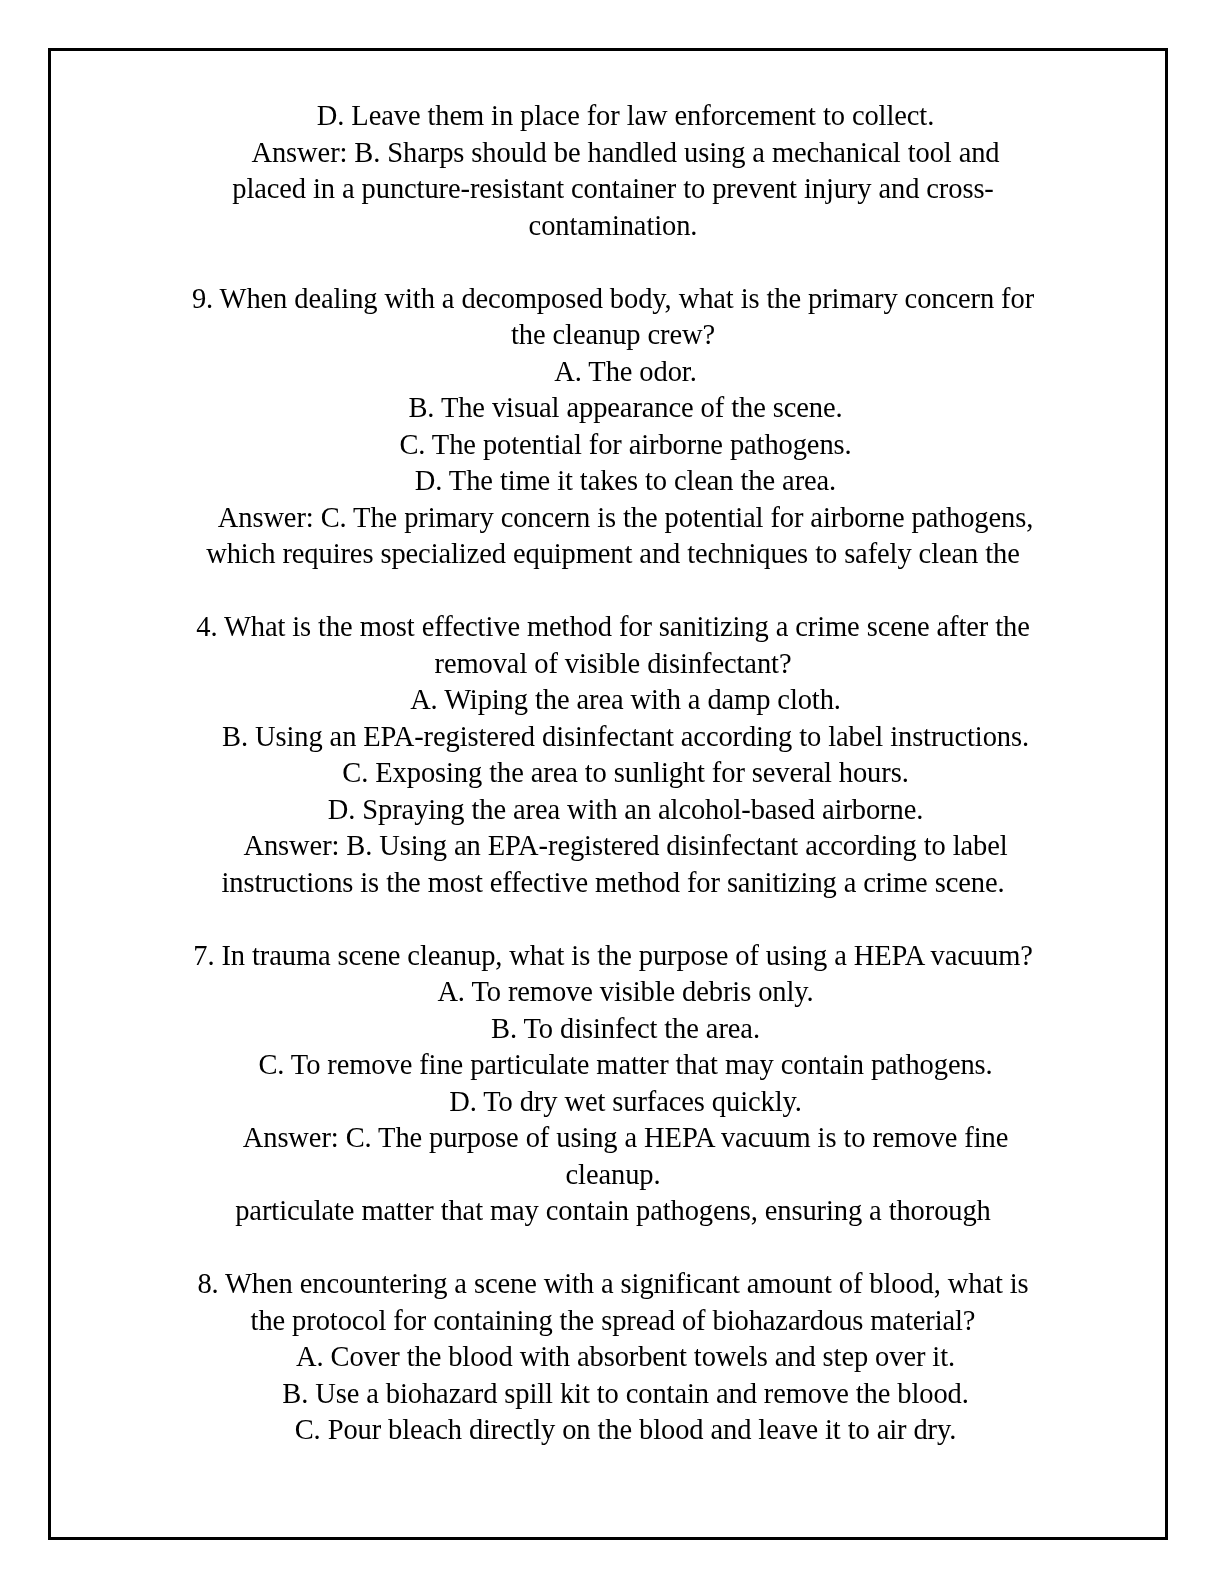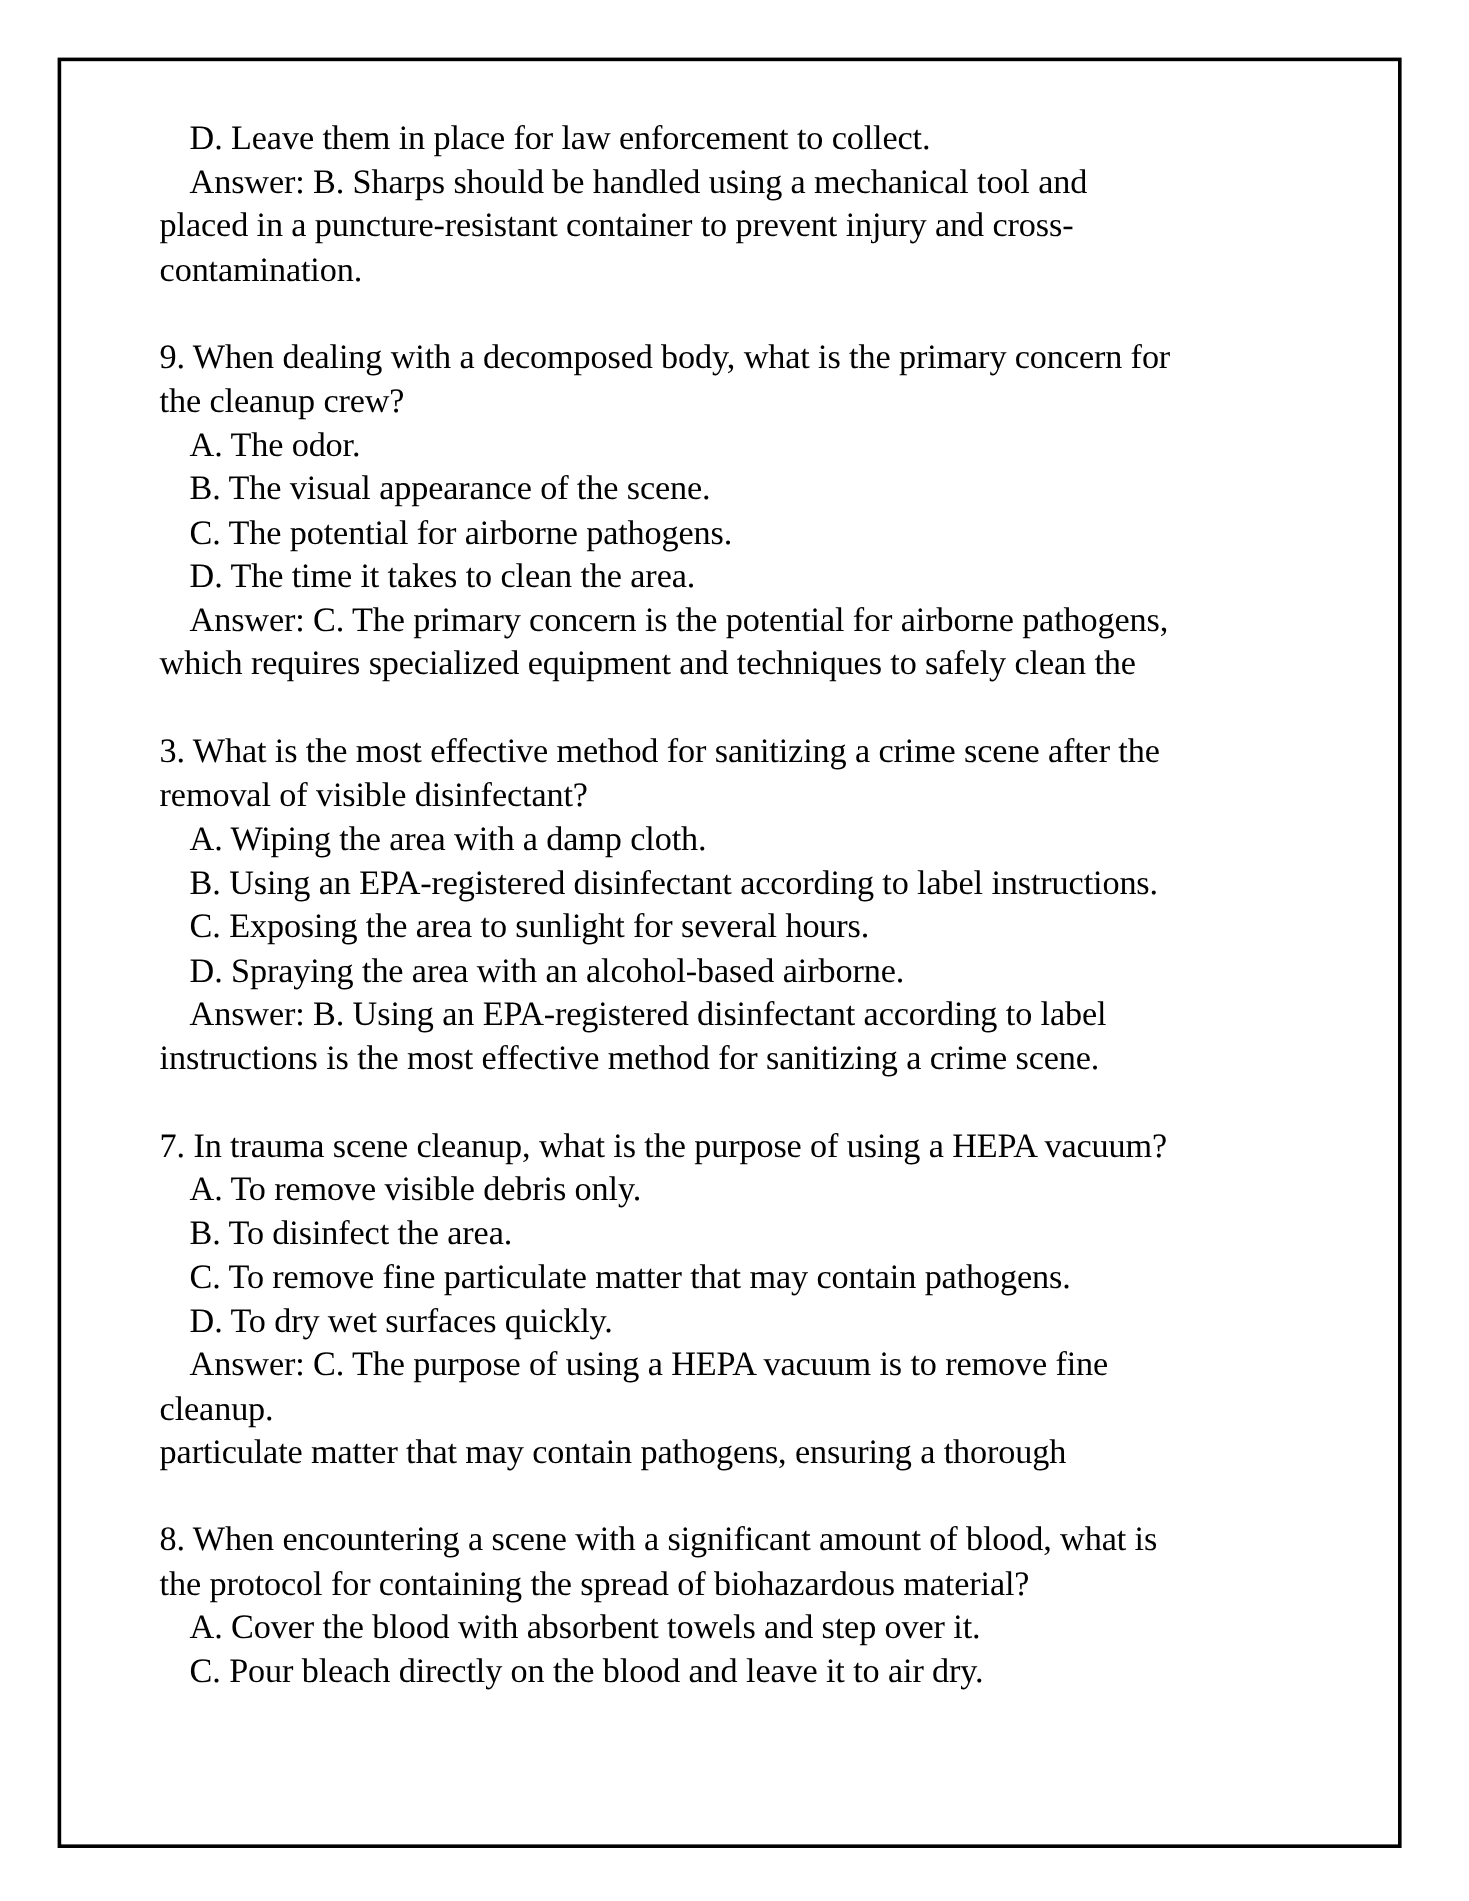--- a/index.html
+++ b/index.html
@@ -25,20 +25,21 @@
     .content {
       position: absolute;
       left: 133px;
       top: 98px;
       width: 960px;
       font-family: "Liberation Serif", "DejaVu Serif", serif;
       font-size: 28.5px;
       line-height: 36.5px;
       color: #000000;
       letter-spacing: -0.1px;
+      text-align: center;
     }
     .line {
       white-space: nowrap;
       height: 36.5px;
     }
     .indent {
       padding-left: 25px;
     }
     .gap {
       height: 36.5px;
@@ -65,21 +66,21 @@
     <div class="line indent">A. The odor.</div>
     <div class="line indent">B. The visual appearance of the scene.</div>
     <div class="line indent">C. The potential for airborne pathogens.</div>
     <div class="line indent">D. The time it takes to clean the area.</div>
     <div class="line indent">Answer: C. The primary concern is the potential for airborne pathogens,</div>
     <div class="line">which requires specialized equipment and techniques to safely clean the</div>
   </div>
   <div class="gap"></div>
 
   <div>
-    <div class="line">3. What is the most effective method for sanitizing a crime scene after the</div>
+    <div class="line">4. What is the most effective method for sanitizing a crime scene after the</div>
     <div class="line">removal of visible disinfectant?</div>
     <div class="line indent">A. Wiping the area with a damp cloth.</div>
     <div class="line indent">B. Using an EPA-registered disinfectant according to label instructions.</div>
     <div class="line indent">C. Exposing the area to sunlight for several hours.</div>
     <div class="line indent">D. Spraying the area with an alcohol-based airborne.</div>
     <div class="line indent">Answer: B. Using an EPA-registered disinfectant according to label</div>
     <div class="line">instructions is the most effective method for sanitizing a crime scene.</div>
   </div>
   <div class="gap"></div>
 
@@ -92,16 +93,17 @@
     <div class="line indent">Answer: C. The purpose of using a HEPA vacuum is to remove fine</div>
     <div class="line">cleanup.</div>
     <div class="line">particulate matter that may contain pathogens, ensuring a thorough</div>
   </div>
   <div class="gap"></div>
 
   <div>
     <div class="line">8. When encountering a scene with a significant amount of blood, what is</div>
     <div class="line">the protocol for containing the spread of biohazardous material?</div>
     <div class="line indent">A. Cover the blood with absorbent towels and step over it.</div>
+    <div class="line indent">B. Use a biohazard spill kit to contain and remove the blood.</div>
     <div class="line indent">C. Pour bleach directly on the blood and leave it to air dry.</div>
   </div>
 
 </div>
 
 </body></html>

